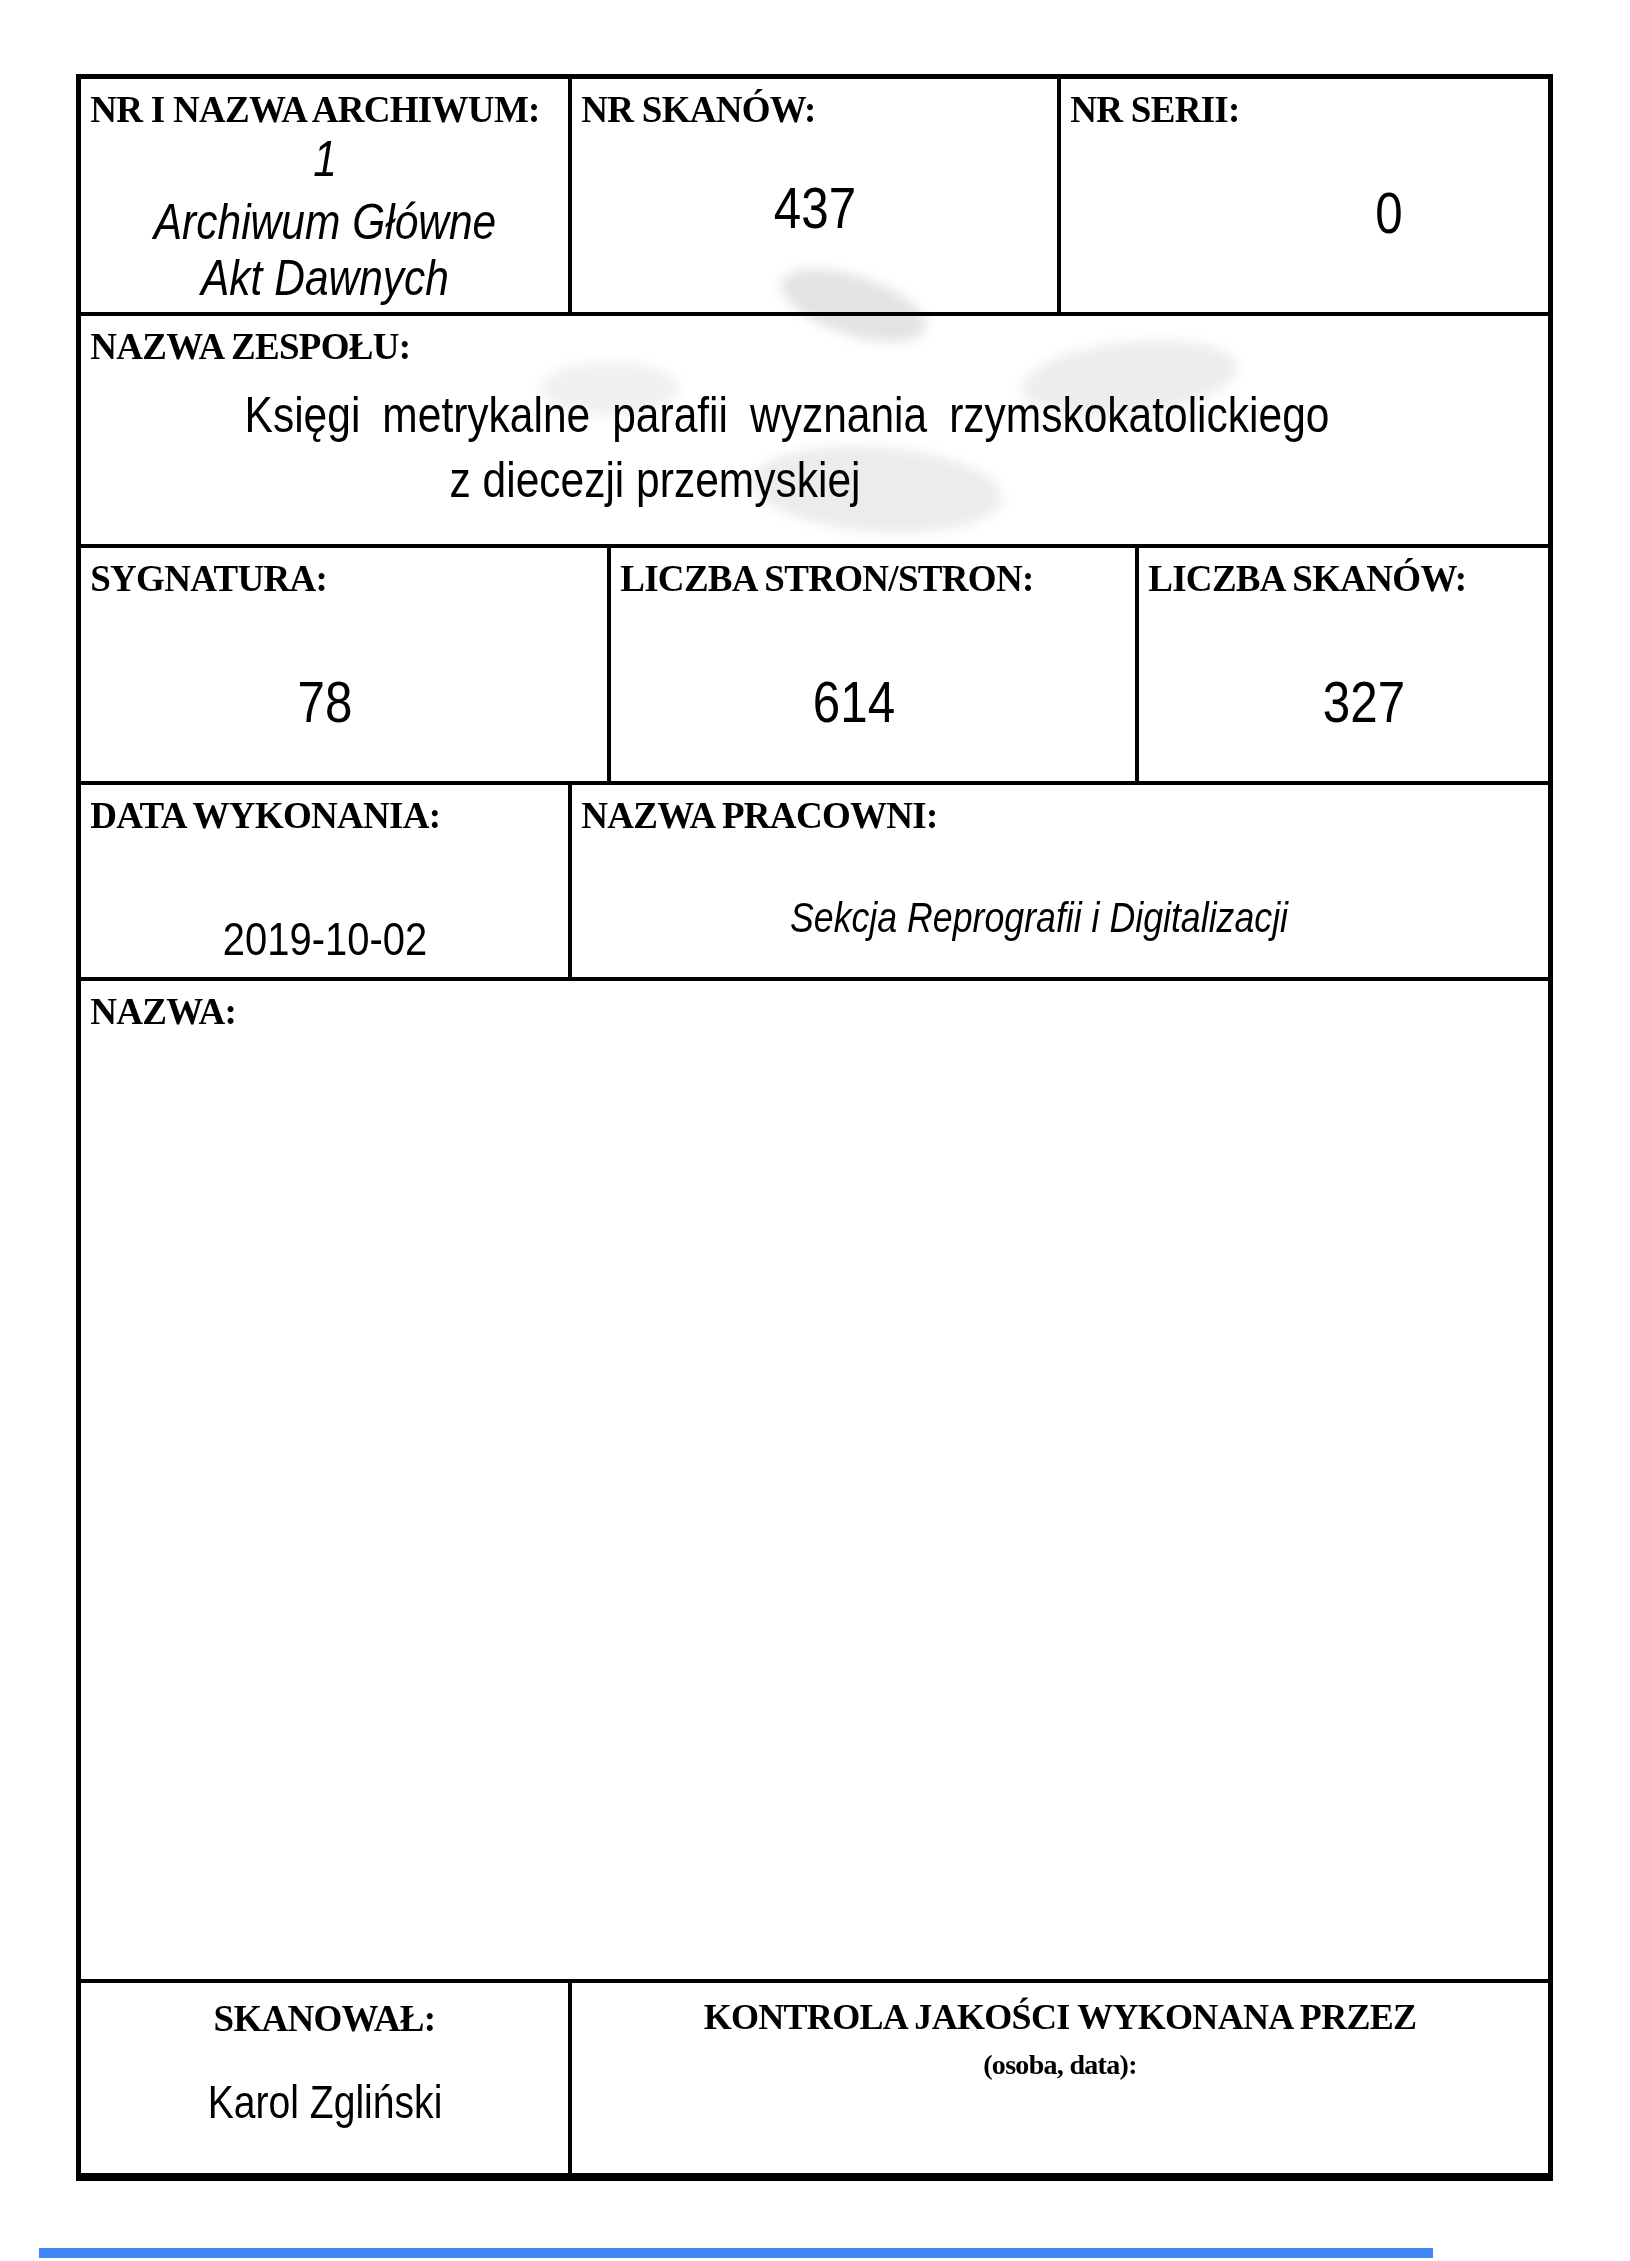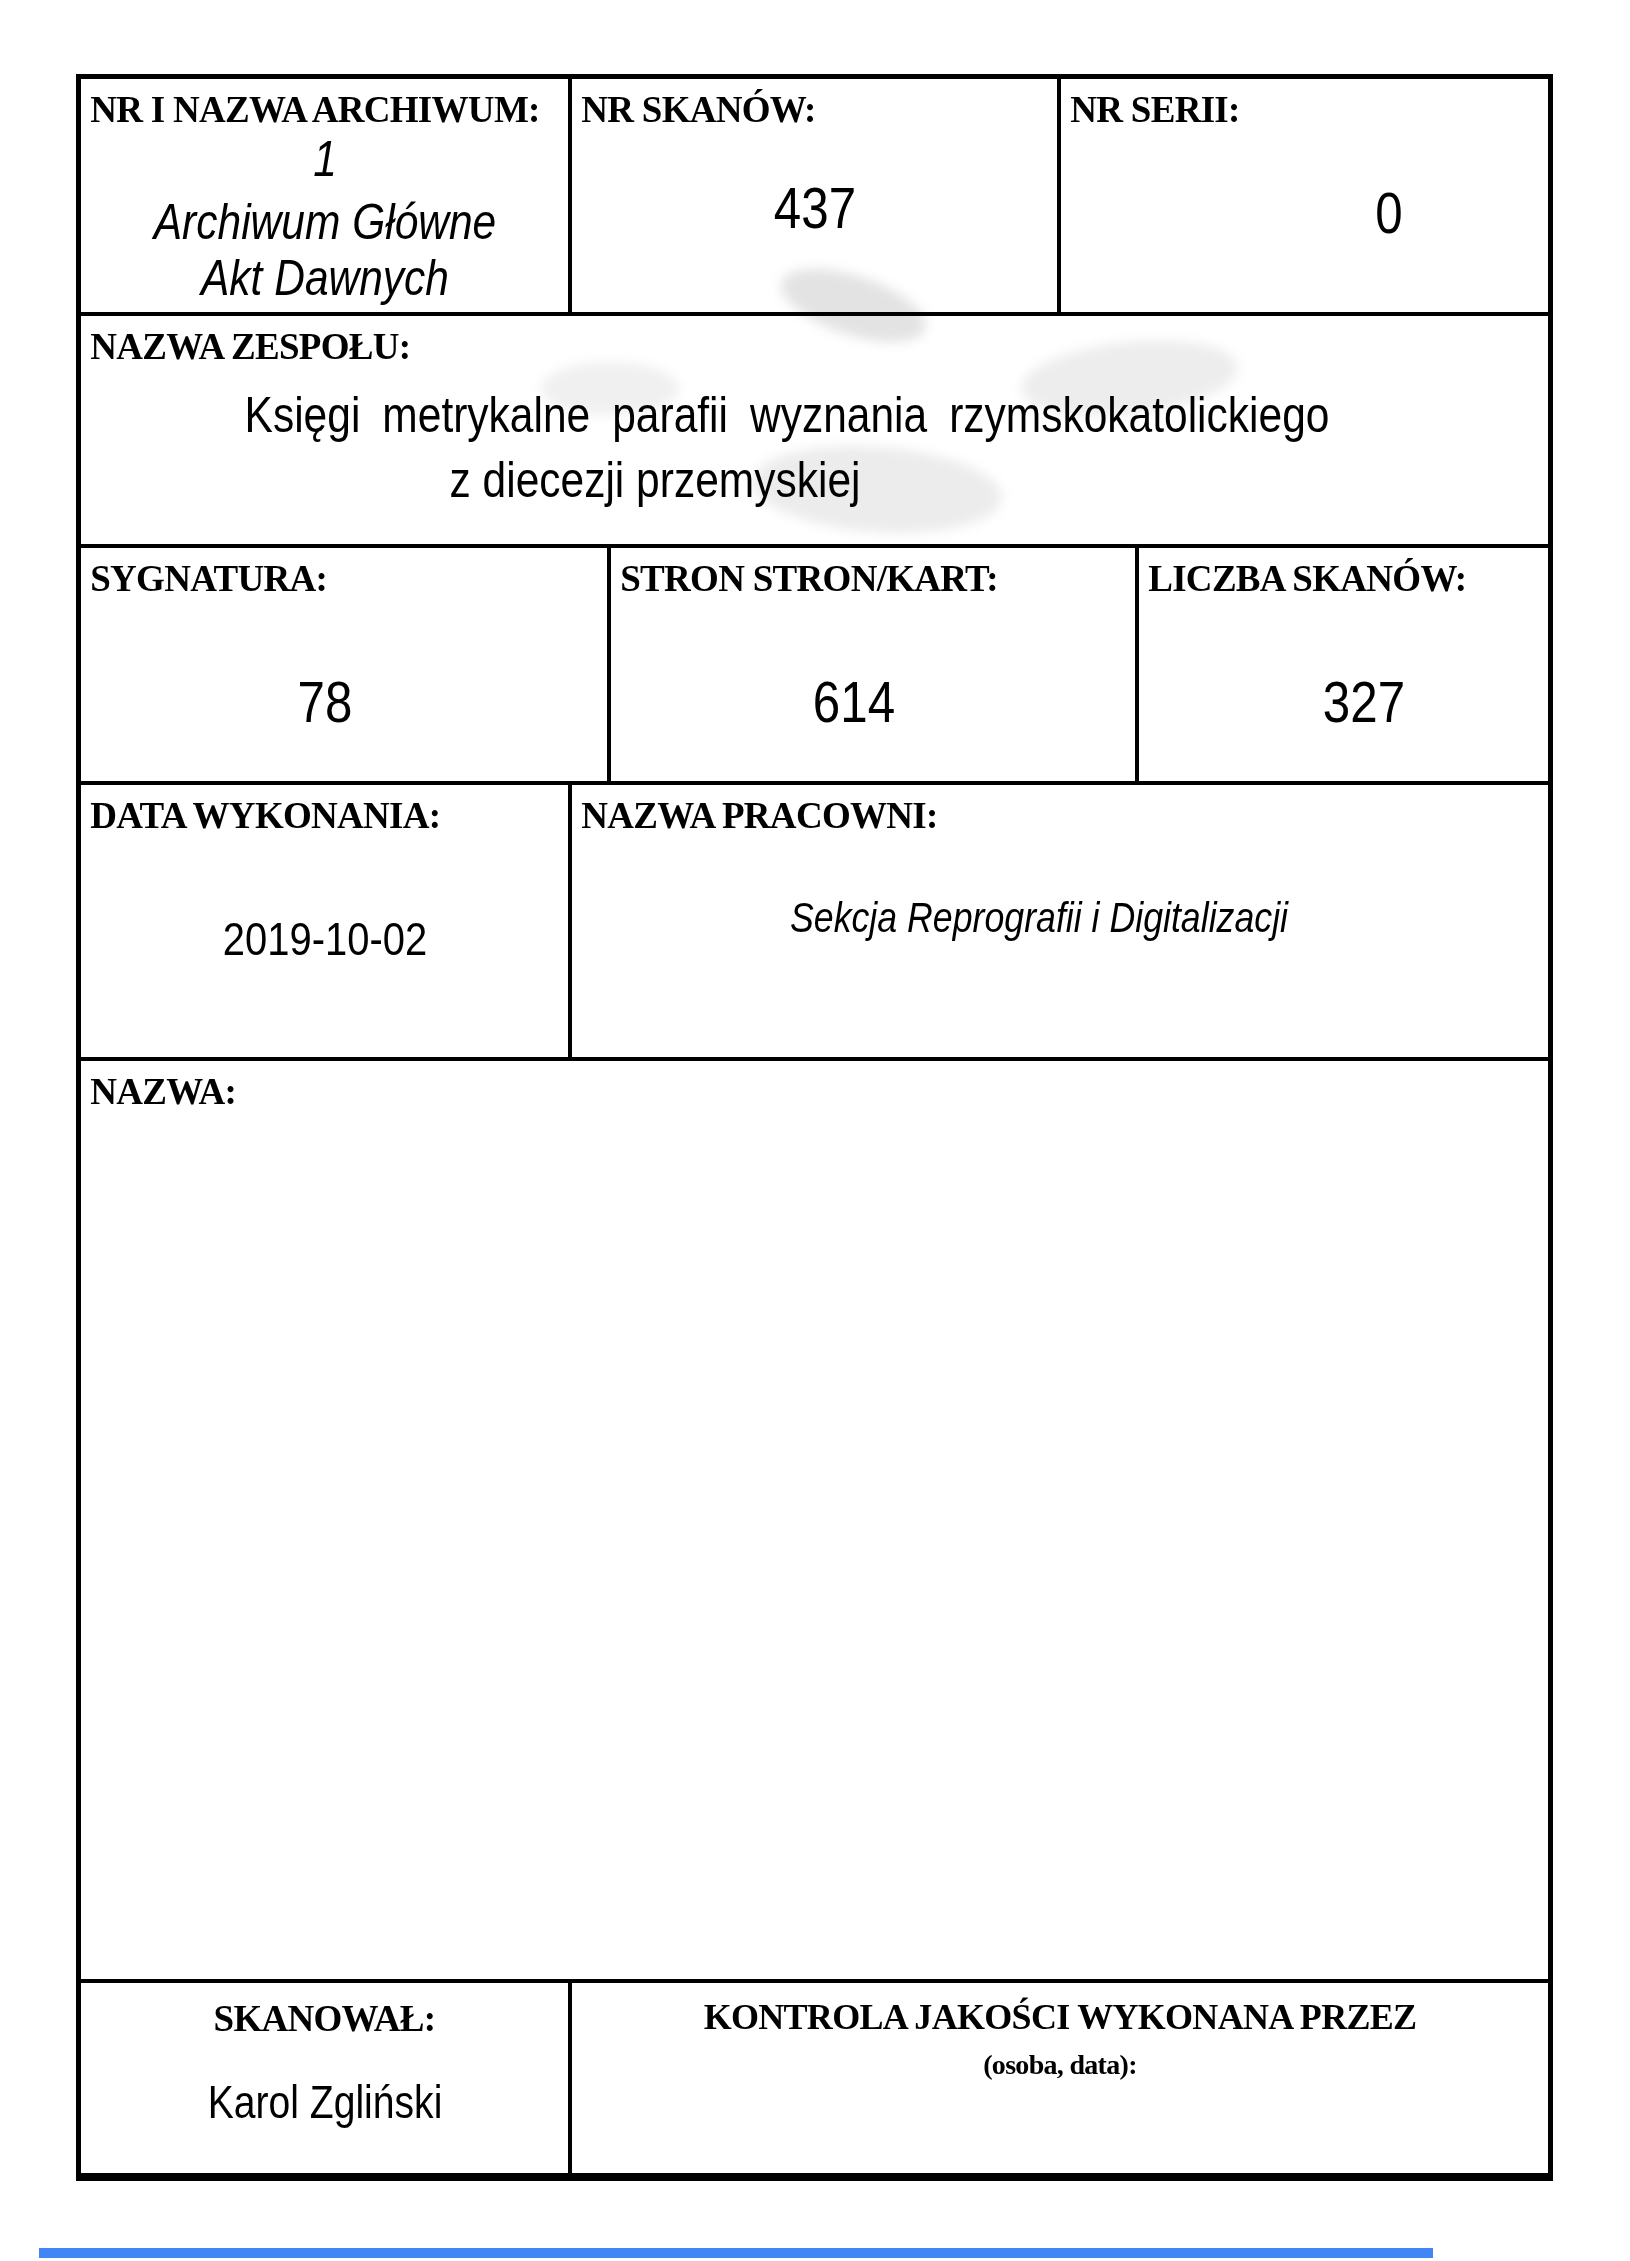--- a/index.html
+++ b/index.html
@@ -40,21 +40,21 @@
     white-space:nowrap;
     font-family:"Liberation Sans","DejaVu Sans",sans-serif;
   }
   .c85{transform:translate(-50%,-50%) scaleX(0.85);}
   .ital{font-style:italic;}
 
   
   .r1{height:233px;}
   .r2{height:232px;}
   .r3{height:237px;gap:39px;}
-  .r4{height:276px;}
+  .r4{height:196px;}
   .r5{height:973px;flex:1;}
   .r6{height:194px;}
 
   
   .c1{width:487px;flex:0 0 487px;}
   .c2{width:489px;flex:0 0 489px;}
   .c3{flex:1;}
   .cwide{flex:1;}
 
   
@@ -107,21 +107,21 @@
         <div class="val" style="top:164px;font-size:50px;transform:translate(-50%,-50%) translateX(-160px) scaleX(0.85);">z diecezji przemyskiej</div>
       </div>
     </div>
 
     <div class="row r3">
       <div class="cell c1">
         <div class="lbl lbl-corner">SYGNATURA:</div>
         <div class="val c85" style="top:153px;font-size:58px;">78</div>
       </div>
       <div class="cell c2">
-        <div class="lbl lbl-corner">STRON STRON/KART:</div>
+        <div class="lbl lbl-corner">LICZBA STRON/STRON:</div>
         <div class="val c85" style="top:153px;font-size:58px;">614</div>
       </div>
       <div class="cell c3">
         <div class="lbl lbl-corner">LICZBA SKANÓW:</div>
         <div class="val c85" style="top:153px;left:calc(50% + 20.4px);font-size:58px;">327</div>
       </div>
     </div>
 
     <div class="row r4">
       <div class="cell c1">

